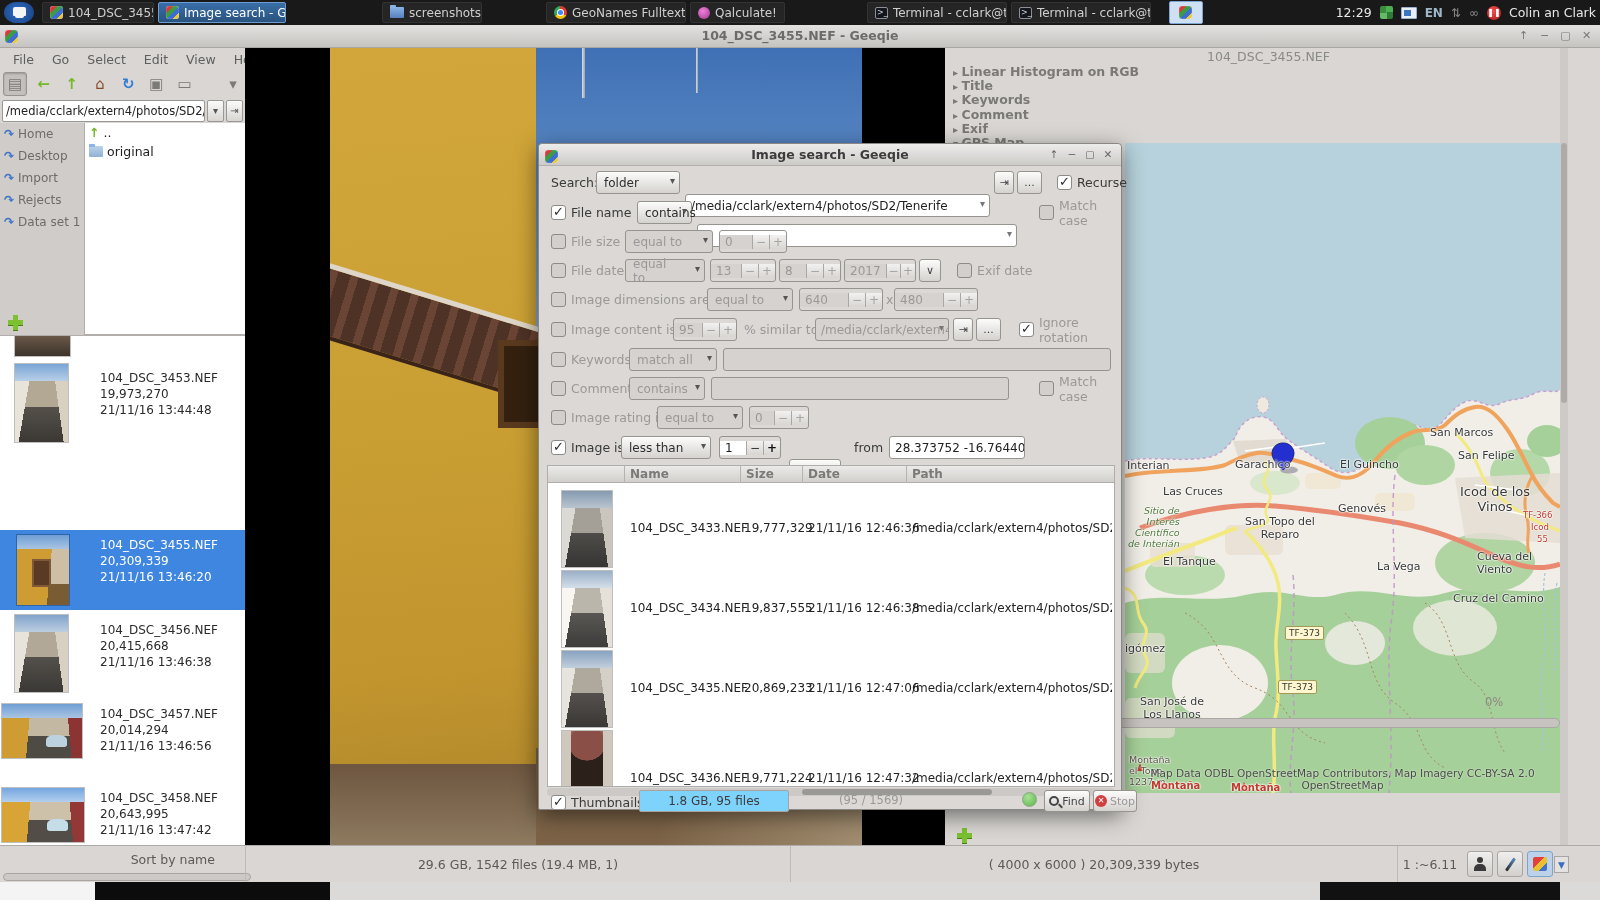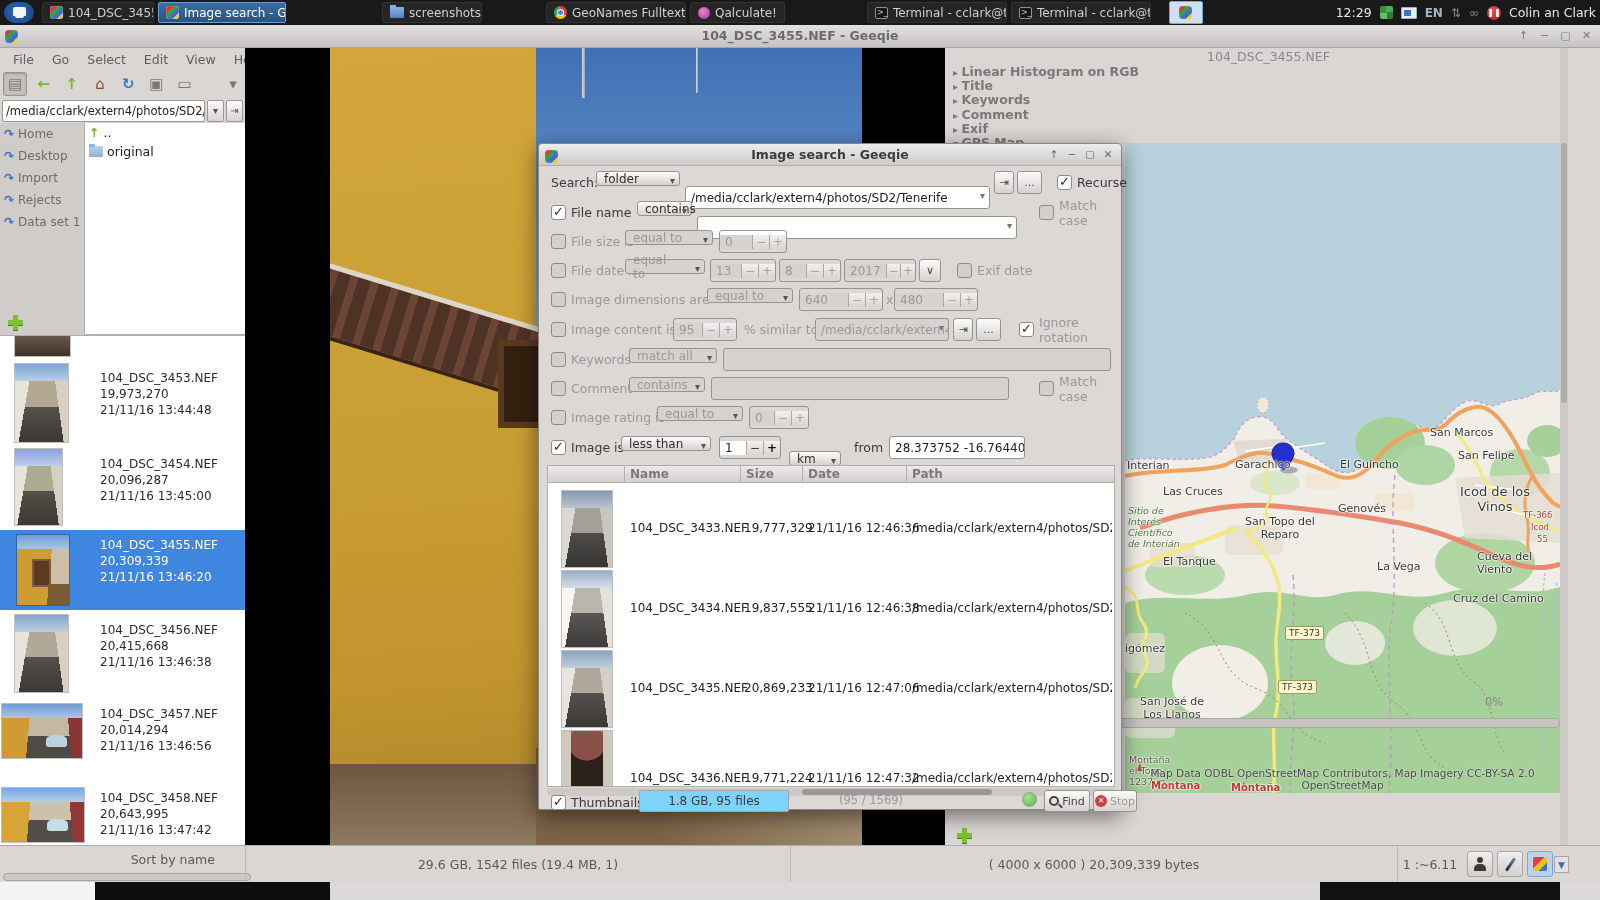--- a/index.html
+++ b/index.html
@@ -104,21 +104,21 @@
   .rpanel { position:absolute; left:945px; top:48px; width:623px; height:797px; background:#d9d6d3; }
   .rp-title { position:absolute; left:262px; top:1px; font-size:12.5px; color:#8a8a8a; }
   .rp-sections { position:absolute; left:8px; top:17px; }
   .rp-sec { font-size:12.5px; font-weight:bold; color:#7b7977; line-height:13.2px; white-space:nowrap; }
   .rp-sec::before { content:"▸ "; font-size:10px; }
   .rp-sec.open::before { content:"▾ "; }
   .map { position:absolute; left:180px; top:95px; width:435px; height:650px; overflow:hidden; background:#b7d2dc; }
   .mlbl { position:absolute; font-size:11px; color:#383838; white-space:pre-line; text-shadow:0 0 2px #fff,0 0 2px #fff,0 0 2px #fff; line-height:1.15; }
   .mlbl.big { font-size:13px; text-align:center; }
   .mlbl.ctr { text-align:center; }
-  .mlbl.nature { color:#4e7a3c; font-style:italic; font-size:9.5px; }
+  .mlbl.nature { color:#4e7a3c; font-style:italic; font-size:9.5px;text-align:right; }
   .mlbl.peak { font-size:9.5px; color:#5a5248; }
   .mlbl.peakred { font-size:10px; color:#c03a2e; font-weight:bold; }
   .mshield { position:absolute; font-size:9px; color:#3a3a2a; background:#fdf6d0; border:1px solid #a09a56; border-radius:2px; padding:0 3px; line-height:12px; }
   .mlbl.roadred { font-size:8.5px; color:#c03a2e; }
   .map-attrib { position:absolute; left:0; bottom:2px; width:100%; text-align:center; font-size:10.5px; color:#4a4a4a; text-shadow:0 0 2px #e8efe4; }
   .map-pct { position:absolute; left:540px; top:647px; font-size:11.5px; color:#8a8886; }
   .map-hscroll { position:absolute; left:100px; top:670px; width:515px; height:10px; background:#c6c3c0; border:1px solid #aaa7a4; border-radius:5px; }
   .rp-plus { position:absolute; left:12px; top:780px; }
   .rp-scroll { position:absolute; left:615px; top:0; width:8px; height:797px; background:#cdcac7; }
   .rp-scroll .rthumb { position:absolute; left:1px; top:95px; width:6px; height:260px; background:#aeaba8; border-radius:3px; }
@@ -130,21 +130,21 @@
   .dlg-title .dico { position:absolute; left:6px; top:4px; }
   .dlg-ctl { position:absolute; right:6px; top:3px; display:flex; gap:4px; color:#666; font-size:10.5px; }
   .dlg-ctl span { width:14px; height:14px; text-align:center; line-height:14px; }
   .drow { position:absolute; left:0; width:584px; height:25px; }
   .dw { position:absolute; top:0; height:23px; display:flex; align-items:center; }
   .dlabel { font-size:12.5px; color:#3a3a3a; }
   .dim .dlabel, .dim.dlabel { color:#9b9998; }
   .cb { width:15px; height:15px; background:#fff; border:1px solid #8d8b88; border-radius:3px; position:relative; flex:none; }
   .cb.dis { background:#d2cfcc; }
   .cb.checked::after { content:"✓"; position:absolute; left:1px; top:-2px; font-size:13px; font-weight:bold; color:#2a2a2a; }
-  .combo { height:15px; background:linear-gradient(180deg,#fcfcfb,#d5d2cf); border:1px solid #96948f; border-radius:3px; font-size:12px; color:#2e2e2e; display:flex; align-items:center; padding:0 22px 0 7px; position:relative; }
+  .combo { height:23px; background:linear-gradient(180deg,#fcfcfb,#d5d2cf); border:1px solid #96948f; border-radius:3px; font-size:12px; color:#2e2e2e; display:flex; align-items:center; padding:0 22px 0 7px; position:relative; }
   .combo::after { content:"▾"; position:absolute; right:4px; top:3px; font-size:10px; color:#555; }
   .combo.dis { background:#d5d2cf; color:#9b9998; }
   .entry { height:23px; background:#fff; border:1px solid #96948f; border-radius:3px; font-size:12px; color:#222; display:flex; align-items:center; padding:0 5px; white-space:nowrap; overflow:hidden; }
   .entry.dis { background:#d5d2cf; color:#9b9998; }
   .entry.witharrow { padding-right:16px; position:relative; }
   .entry.witharrow::after { content:"▾"; position:absolute; right:4px; top:3px; font-size:10px; color:#777; }
   .spin { height:23px; border:1px solid #96948f; border-radius:3px; display:flex; overflow:hidden; font-size:12px; }
   .spin .sv { background:#fff; color:#222; display:flex; align-items:center; padding:0 5px; flex:1; }
   .spin .sb { width:17px; background:linear-gradient(180deg,#f2f1f0,#d8d5d2); border-left:1px solid #aaa7a4; display:flex; align-items:center; justify-content:center; color:#333; }
   .spin.dis .sv { background:#d5d2cf; color:#9b9998; }
@@ -332,28 +332,20 @@
 
   <div class="filelist">
     <div class="thumb t-sliver" style="left:15px;top:0;width:55px;height:20px"></div>
 
     <div class="fl-item" style="top:24px;height:86px">
       <div class="thumb t-street" style="left:15px;top:4px;width:53px;height:78px"></div>
       <div class="fl-text" style="top:10px">
           <div>104_DSC_3453.NEF</div>
           <div>19,973,270</div>
           <div>21/11/16 13:44:48</div>
-        </div>
-    </div>
-    <div class="fl-item" style="top:110px;height:84px">
-      <div class="thumb t-street" style="left:15px;top:3px;width:47px;height:76px;filter:hue-rotate(15deg)"></div>
-      <div class="fl-text" style="top:10px">
-          <div>104_DSC_3454.NEF</div>
-          <div>20,096,287</div>
-          <div>21/11/16 13:45:00</div>
         </div>
     </div>
     <div class="fl-item selected" style="top:194px;height:80px">
       <div class="thumb t-yellowbld" style="left:17px;top:5px;width:52px;height:70px"></div>
       <div class="fl-text" style="top:7px">
           <div>104_DSC_3455.NEF</div>
           <div>20,309,339</div>
           <div>21/11/16 13:46:20</div>
         </div>
     </div>

